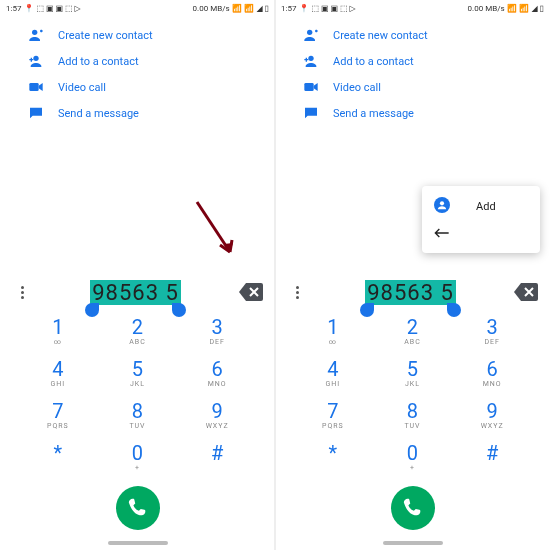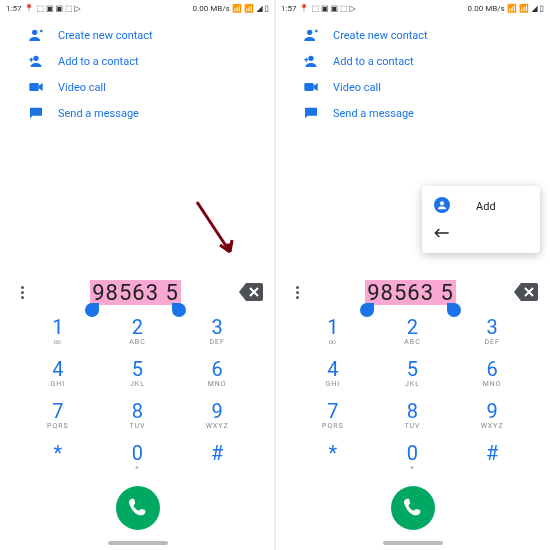--- a/index.html
+++ b/index.html
@@ -18,21 +18,21 @@
 .selmenu .dots{padding:4px 6px;cursor:pointer}
 .extmenu{position:absolute;right:10px;top:186px;background:#fff;border-radius:4px;box-shadow:0 2px 10px rgba(0,0,0,.25);width:118px;z-index:6;padding:4px 0}
 .extmenu .emi{display:flex;align-items:flex-end;gap:26px;padding:7px 12px;font-size:11px;color:#222;cursor:pointer}
 .extmenu .emi.hl{outline:2px solid #8b0012;outline-offset:-2px}
 .emi .eico{width:16px;height:16px;border-radius:50%;display:flex;align-items:center;justify-content:center}
 .numrow{display:flex;align-items:center;padding:0 12px;height:36px}
 .numrow .menu3{width:20px;display:flex;flex-direction:column;align-items:center;gap:2px;cursor:pointer}
 .menu3 span{width:3px;height:3px;background:#555;border-radius:50%}
 .numrow .numwrap{flex:1;display:flex;justify-content:center;position:relative}
 .number{font-size:22px;color:#222;letter-spacing:1px;position:relative}
-.number .sel{background:#f9a8d4;padding:0 2px}
+.number .sel{background:#14b8a6;padding:0 2px}
 .handle{position:absolute;width:14px;height:14px;background:#1a73e8;border-radius:50%}
 .handle.l{left:-5px;bottom:-12px;border-top-right-radius:0}
 .handle.r{right:-5px;bottom:-12px;border-top-left-radius:0}
 .numrow .bksp{width:24px;height:18px;cursor:pointer}
 .keypad{display:grid;grid-template-columns:repeat(3,1fr);padding:0 18px}
 .key{display:flex;flex-direction:column;align-items:center;justify-content:center;height:42px;cursor:pointer}
 .key .d{font-size:20px;color:#1a73e8;font-weight:400;line-height:1}
 .key .s{font-size:7px;color:#888;letter-spacing:1px;margin-top:1px;height:8px}
 .callrow{display:flex;justify-content:center;padding:8px 0 6px}
 .callbtn{width:44px;height:44px;border-radius:50%;background:#00a861;display:flex;align-items:center;justify-content:center;cursor:pointer}

